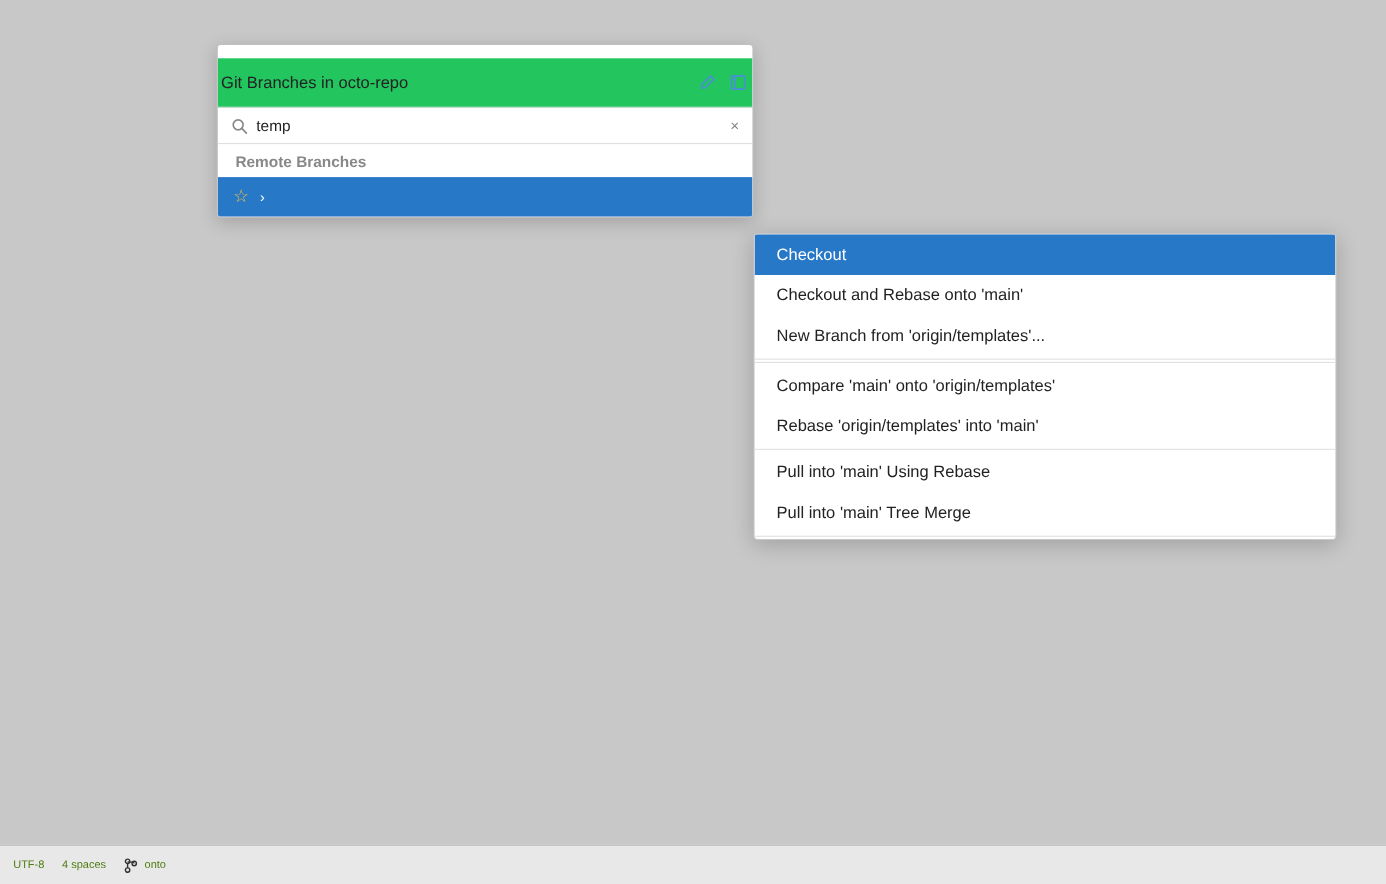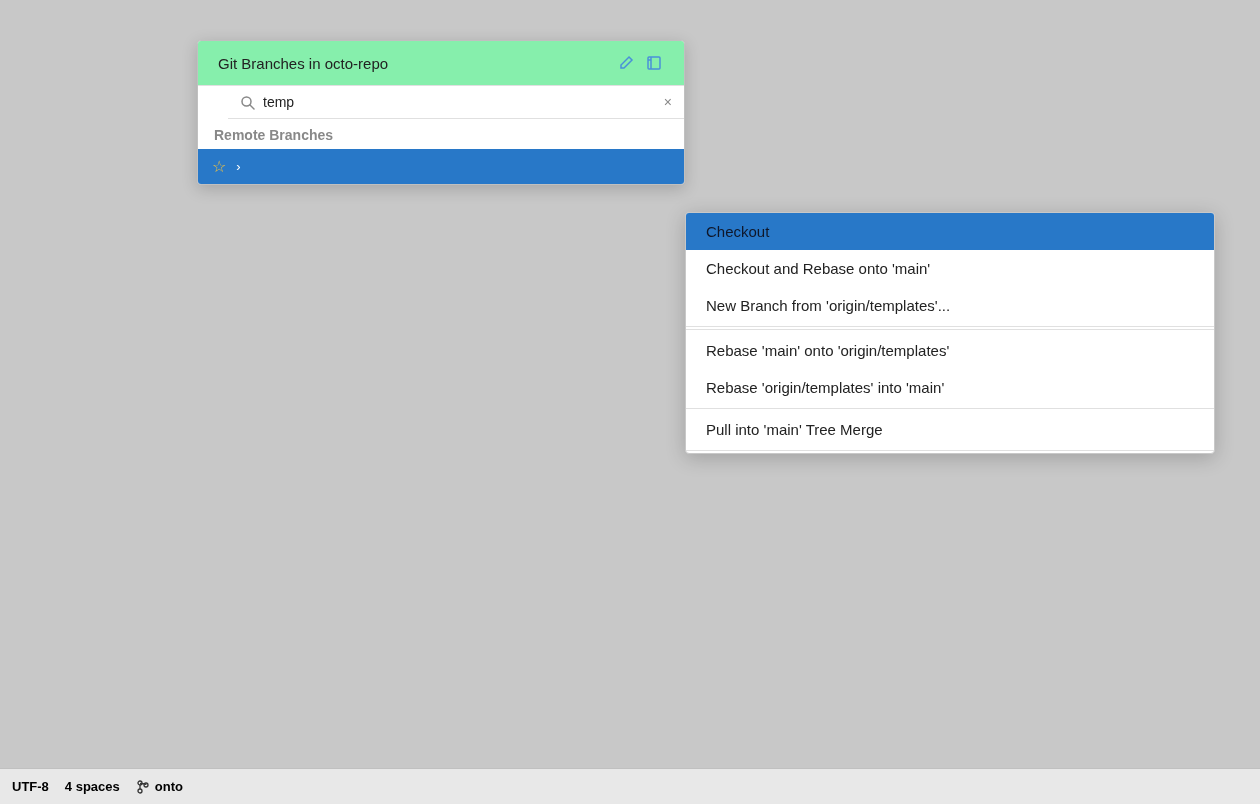--- a/index.html
+++ b/index.html
@@ -22,48 +22,48 @@
       height: 36px;
       background: #e8e8e8;
       border-top: 1px solid #c0c0c0;
       display: flex;
       align-items: center;
       padding: 0 12px;
       gap: 16px;
     }
 
     .status-item {
-      font-size: 13px;
-      color: #000000;
+      font-size: 10px;
+      color: #4d7c0f;
       display: flex;
       align-items: center;
       gap: 5px;
-      font-weight: bold;
     }
 
     
     .branches-panel {
       position: absolute;
       top: 40px;
       left: 197px;
       width: 488px;
       background: #fff;
       border: 1px solid #c0c0c0;
       border-radius: 4px;
       box-shadow: 0 4px 16px rgba(0,0,0,0.18);
       overflow: hidden;
     }
 
     .panel-header {
       display: flex;
       align-items: center;
       justify-content: space-between;
-      padding: 12px 20px;
+      padding: 12px 3px;
       border-bottom: 1px solid #e0e0e0;
-      background: #86efac;
+      background: #22c55e;
+      margin-top: 12px;
     }
 
     .panel-title {
       font-size: 15px;
       font-weight: 500;
       color: #222;
     }
 
     .panel-header-icons {
       display: flex;
@@ -81,21 +81,20 @@
       cursor: pointer;
     }
 
     
     .search-bar {
       display: flex;
       align-items: center;
       padding: 8px 12px;
       border-bottom: 1px solid #e0e0e0;
       gap: 8px;
-      margin-left: 30px;
     }
 
     .search-icon-wrap {
       color: #888;
       font-size: 14px;
       display: flex;
       align-items: center;
     }
 
     .search-input {
@@ -173,21 +172,21 @@
     .context-menu-item {
       padding: 10px 20px;
       font-size: 15px;
       color: #222;
       cursor: pointer;
       white-space: nowrap;
     }
 
     .context-menu-item.highlighted {
       background: #2878c8;
-      color: #0f172a;
+      color: #ffffff;
     }
 
     .context-menu-separator {
       height: 1px;
       background: #e0e0e0;
       margin: 2px 0;
     }
 
     
     svg {
@@ -238,24 +237,25 @@
 
 <div class="context-menu">
 
   <div class="context-menu-item highlighted">Checkout</div>
   <div class="context-menu-item">Checkout and Rebase onto 'main'</div>
   <div class="context-menu-item">New Branch from 'origin/templates'...</div>
   <div class="context-menu-separator"></div>
 
   <div class="context-menu-separator"></div>
 
-  <div class="context-menu-item">Rebase 'main' onto 'origin/templates'</div>
+  <div class="context-menu-item">Compare 'main' onto 'origin/templates'</div>
   <div class="context-menu-item">Rebase 'origin/templates' into 'main'</div>
   <div class="context-menu-separator"></div>
 
+  <div class="context-menu-item">Pull into 'main' Using Rebase</div>
   <div class="context-menu-item">Pull into 'main' Tree Merge</div>
   <div class="context-menu-separator"></div>
 
 </div>
 
 <div class="status-bar">
   <span class="status-item">UTF-8</span>
   <span class="status-item">4 spaces</span>
   <span class="status-item">
     <svg width="14" height="14" viewBox="0 0 14 14" fill="none">

